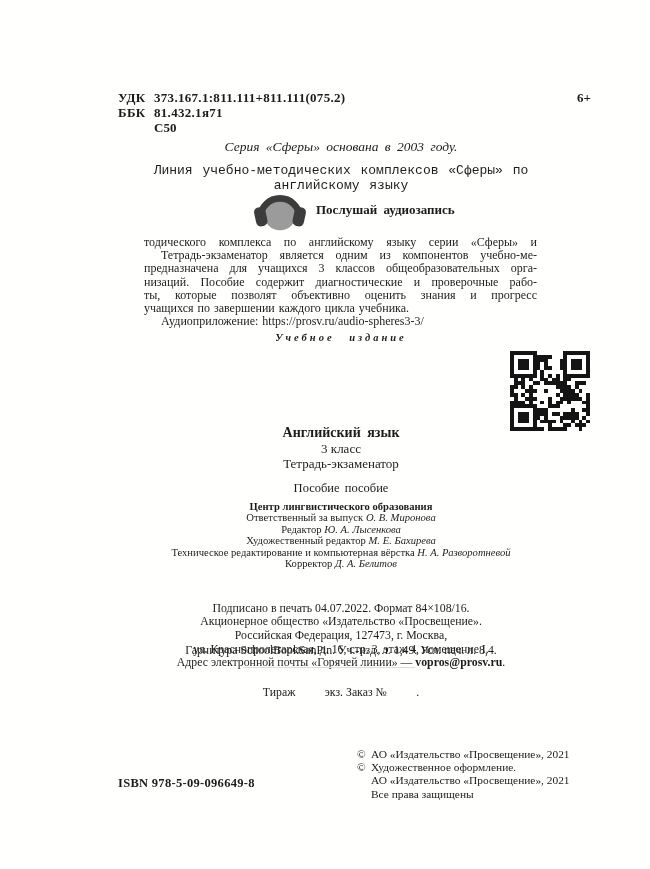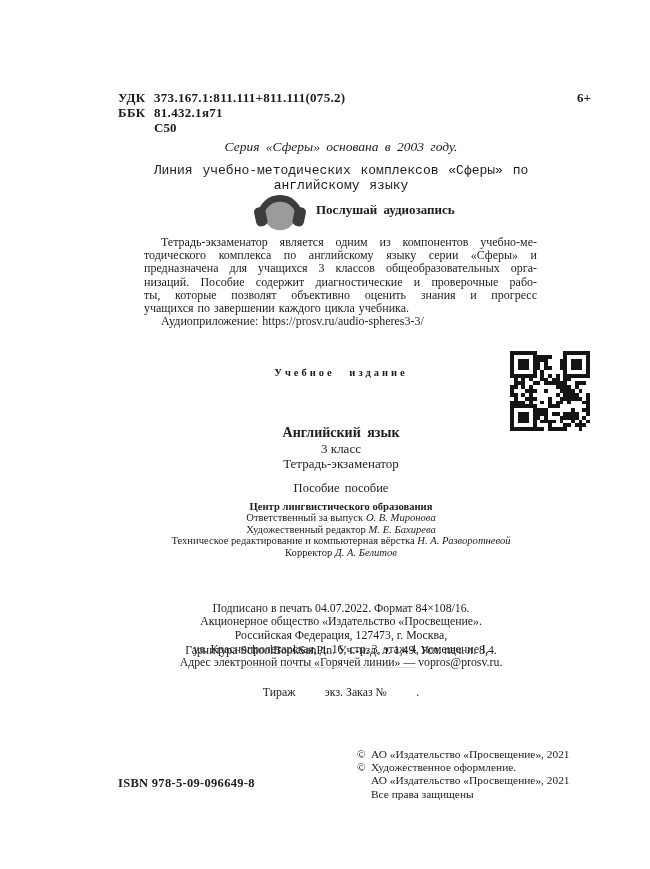--- a/index.html
+++ b/index.html
@@ -23,41 +23,41 @@
   
   .hp-icon{top:186px;left:251px;}
   .hp-label{top:202px;left:316px;font-size:13px;font-weight:bold;word-spacing:3px;}
   
   .par{top:236px;left:144px;width:393px;font-size:12px;line-height:13.2px;word-spacing:1px;}
   .par .ln{text-align:justify;text-align-last:justify;}
   .par .first{padding-left:17px;}
   .par .last{text-align:left;text-align-last:left;}
   .par .audio{padding-left:17px;text-align:left;text-align-last:left;}
   
-  .ed-kind{top:367px;font-size:10.5px;letter-spacing:3px;word-spacing:9px;font-weight:bold;}
+  .ed-kind{top:332px;font-size:10.5px;letter-spacing:3px;word-spacing:9px;font-weight:bold;font-style:italic;}
   .ed-series{top:372px;font-style:italic;font-size:13.5px;word-spacing:4px;}
   .ed-author{top:397px;font-size:15px;word-spacing:5px;}
   .ed-author .sur{font-weight:bold;}
   .ed-title{top:425px;font-size:14px;font-weight:bold;word-spacing:3px;}
   .ed-grade{top:441px;font-size:13px;}
   .ed-subtitle{top:456px;font-size:13px;}
   .ed-type{top:481px;font-size:12.5px;word-spacing:2px;}
   
   .qr{top:351px;left:510px;width:80px;height:80px;display:grid;
       grid-template-rows:repeat(21,1fr);grid-template-columns:repeat(21,1fr);}
   .qr div{background:#141414;}
   
   .credits{top:501px;font-size:10.6px;line-height:11.4px;}
   .credits .b{font-weight:bold;}
   .credits i{font-style:italic;}
   
   .printinfo{top:573px;font-size:11.8px;line-height:14px;white-space:pre;}
   
   .publisher{top:615px;font-size:11.8px;line-height:13.8px;}
-  .publisher .b{font-weight:normal;}
+  .publisher .b{font-weight:bold;}
   .rule{top:667px;left:243px;width:172px;height:1px;background:#dcdcdc;}
   
   .isbn{top:748px;left:118px;font-weight:bold;font-size:12.5px;letter-spacing:.3px;margin-top:28px;}
   .copy{top:748px;left:357px;font-size:11.4px;line-height:13.2px;}
   .copy .sym{display:inline-block;width:14px;}
   .copy .ind{padding-left:14px;}
 </style>
 </head>
 <body>
 
@@ -79,22 +79,22 @@
     <svg width="58" height="48" viewBox="0 0 60 50">
       <circle cx="30" cy="29" r="17" fill="#9b9b9b"></circle>
       <path d="M10 32 a20 19 0 0 1 40 0" fill="none" stroke="#3c3c3c" stroke-width="7" stroke-linecap="round"></path>
       <rect x="4" y="22" width="12" height="20" rx="5" fill="#3c3c3c" transform="rotate(-12 10 32)"></rect>
       <rect x="44" y="22" width="12" height="20" rx="5" fill="#3c3c3c" transform="rotate(12 50 32)"></rect>
     </svg>
   </div>
   <div class="abs hp-label">Послушай аудиозапись</div>
 
   <div class="abs par">
+    <div class="ln">тодического комплекса по английскому языку серии «Сферы» и</div>
     <div class="ln first">Тетрадь-экзаменатор является одним из компонентов учебно-ме-</div>
-    <div class="ln">тодического комплекса по английскому языку серии «Сферы» и</div>
     <div class="ln">предназначена для учащихся 3 классов общеобразовательных орга-</div>
     <div class="ln">низаций. Пособие содержит диагностические и проверочные рабо-</div>
     <div class="ln">ты, которые позволят объективно оценить знания и прогресс</div>
     <div class="ln last">учащихся по завершении каждого цикла учебника.</div>
     <div class="audio">Аудиоприложение: https://prosv.ru/audio-spheres3-3/</div>
   </div>
 
   <div class="abs cc ed-kind">Учебное издание</div>
   <div class="abs cc ed-title">Английский язык</div>
   <div class="abs cc ed-grade">3 класс</div>
@@ -344,20 +344,21 @@
       <div style="grid-area: 21 / 12;"></div>
       <div style="grid-area: 21 / 13;"></div>
       <div style="grid-area: 21 / 14;"></div>
       <div style="grid-area: 21 / 15;"></div>
       <div style="grid-area: 21 / 19;"></div>
     </div>
 
   <div class="abs cc credits">
     <div class="b">Центр лингвистического образования</div>
     <div><span>Ответственный за выпуск </span><i>О. В. Миронова</i></div>
+    <div><span>Редактор </span><i>Ю. А. Лысенкова</i></div>
     <div><span>Художественный редактор </span><i>М. Е. Бахирева</i></div>
     <div><span>Техническое редактирование и компьютерная вёрстка </span><i>Н. А. Разворотневой</i></div>
     <div><span>Корректор </span><i>Д. А. Белитов</i></div>
   </div>
 
   <div class="abs cc printinfo">
     <div>Подписано в печать 04.07.2022. Формат 84×108/16.</div>
     <div>Гарнитура SchoolBookSanPin. Уч.-изд. л. 1,49. Усл. печ. л. 8,4.</div>
     <div>Тираж          экз. Заказ №          .</div>
   </div>

